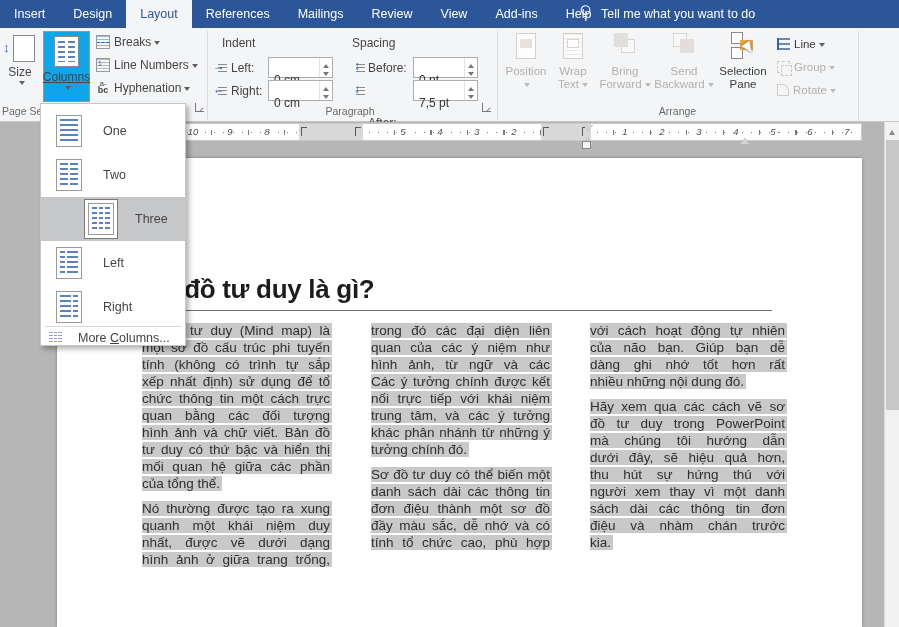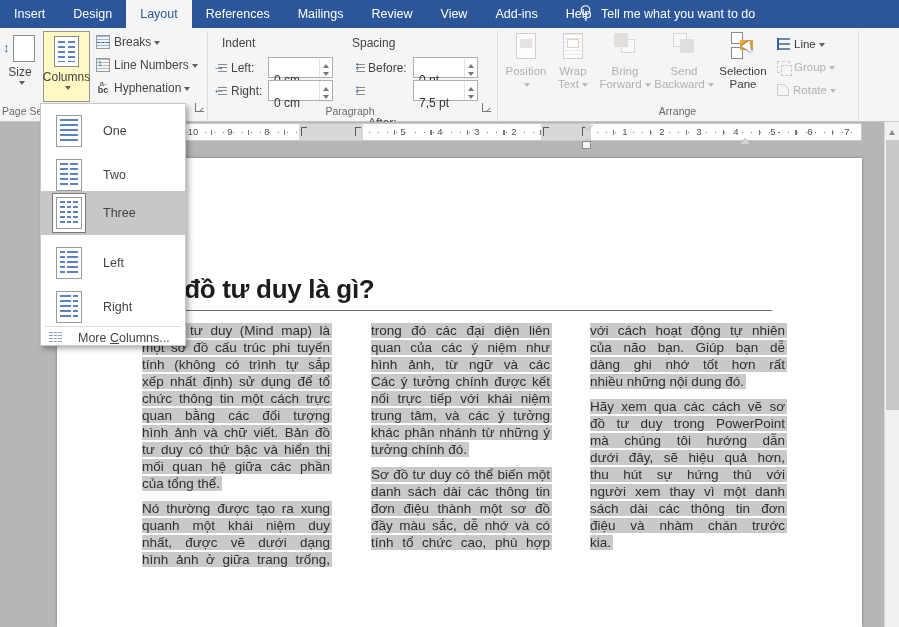--- a/index.html
+++ b/index.html
@@ -11,21 +11,21 @@
   .tab { color:#fff; font-size:12.5px; display:flex; align-items:center; padding:0 14px; cursor:default; }
   .tab.active { background:#f4f5f7; color:#2b579a; }
   .tellme { position:absolute; left:578px; top:0; height:28px; display:flex; align-items:center; gap:8px; color:#fff; font-size:12.5px; }
 
   
   .ribbon { position:absolute; left:0; top:28px; width:899px; height:94px; background:#f4f5f7; border-bottom:1px solid #c6c6c6; }
   .gsep { position:absolute; top:3px; height:108px; width:1px; background:#dcdcdc; }
   .glabel { position:absolute; font-size:10.5px; color:#696969; top:77px; text-align:center; }
   .bigbtn { position:absolute; top:3px; display:flex; flex-direction:column; align-items:center; font-size:12px; color:#444; }
   .bigbtn .lbl { margin-top:3px; }
-  .pressed { background:#fef9c3; border:1px solid #979797; }
+  .pressed { background:#0ea5e9; border:1px solid #979797;text-decoration:underline; }
   .car { width:0; height:0; border:3.5px solid transparent; border-top:4px solid #5f5f5f; display:inline-block; margin-left:3px; position:relative; top:2px; }
   .car.dis { border-top-color:#b9b9b9; }
   .minirow { position:absolute; display:flex; align-items:center; font-size:12px; color:#444; }
 
   
   .ic-size { width:22px; height:27px; background:#fff; border:1px solid #8a8a8a; position:relative; }
   .ic-size:before { content:"↕"; position:absolute; left:-11px; top:4px; color:#2b66b1; font-size:13px; }
   .ic-columns { width:25px; height:31px; background:#fff; border:1px solid #8a8a8a; display:flex; gap:3px; padding:4px 3px; }
   .ic-columns i, .dicon i { flex:1; background:repeating-linear-gradient(#5b83c3 0 2px, transparent 2px 5px); }
   .mini-ic { width:14px; height:14px; margin-right:4px; position:relative; flex:0 0 auto; }
@@ -89,21 +89,21 @@
   
   .canvas { position:absolute; left:0; top:122px; width:884px; height:505px; background:#b6b6b6; }
   .pagebg { position:absolute; left:57px; top:36px; width:805px; height:469px; background:#fff; box-shadow:0 0 3px rgba(0,0,0,.35); }
 
   
   .ruler { position:absolute; left:57px; top:1px; width:805px; height:18px; background:#fff; border:1px solid #c9c9c9; }
   .ruler .ticks { position:absolute; left:129px; width:670px; top:8px; height:1px;
       background:repeating-linear-gradient(90deg,#7a7a7a 0 1px, transparent 1px 9.1px); }
   .ruler .hticks { position:absolute; left:117px; width:682px; top:6px; height:5px;
       background:repeating-linear-gradient(90deg,#7a7a7a 0 1px, transparent 1px 36.5px); }
-  .rnum { position:absolute; top:2px; transform:translateX(-50%); font-size:9.5px; color:#4f4f4f; background:#fff; padding:0 0; line-height:12px; }
+  .rnum { position:absolute; top:2px; transform:translateX(-50%); font-size:9.5px; color:#4f4f4f; background:#fff; padding:0 0; line-height:12px;font-style:italic; }
   .rgut { position:absolute; top:0; bottom:0; background:#d8d8d8; }
   .cmark { position:absolute; top:3px; width:6px; height:9px; border-left:1px solid #5a5a5a; border-top:1px solid #5a5a5a; }
   .tri-d { position:absolute; width:0; height:0; border:5px solid transparent; border-top:6px solid #d4d4d4; filter:drop-shadow(0 0 .5px #777); }
   .tri-u { position:absolute; width:0; height:0; border:5px solid transparent; border-bottom:6px solid #d4d4d4; filter:drop-shadow(0 0 .5px #777); }
   .isq { position:absolute; width:9px; height:8px; background:#f4f4f4; border:1px solid #8a8a8a; }
 
   
   .heading { position:absolute; left:142px; top:274px; font-size:26px; font-weight:bold; color:#1c1c1c; letter-spacing:-.3px; }
   .headrule { position:absolute; left:142px; top:310px; width:630px; height:1px; background:#6e6e6e; }
   .doccol { position:absolute; top:322px; font-size:13.5px; line-height:17px; color:#303030; }
@@ -396,21 +396,21 @@
   </div>
   <div class="mitem" style="top:49px;">
     <span class="diwrap">
         <span class="dicon">
           <i></i>
           <i></i>
         </span>
       </span>
     <span class="lbl">Two</span>
   </div>
-  <div class="mitem sel" style="top:87px;">
+  <div class="mitem sel" style="top:93px;padding-left:32px;">
     <span class="diwrap">
         <span class="dicon">
           <i></i>
           <i></i>
           <i></i>
         </span>
       </span>
     <span class="lbl">Three</span>
   </div>
   <div class="mitem" style="top:137px;">

